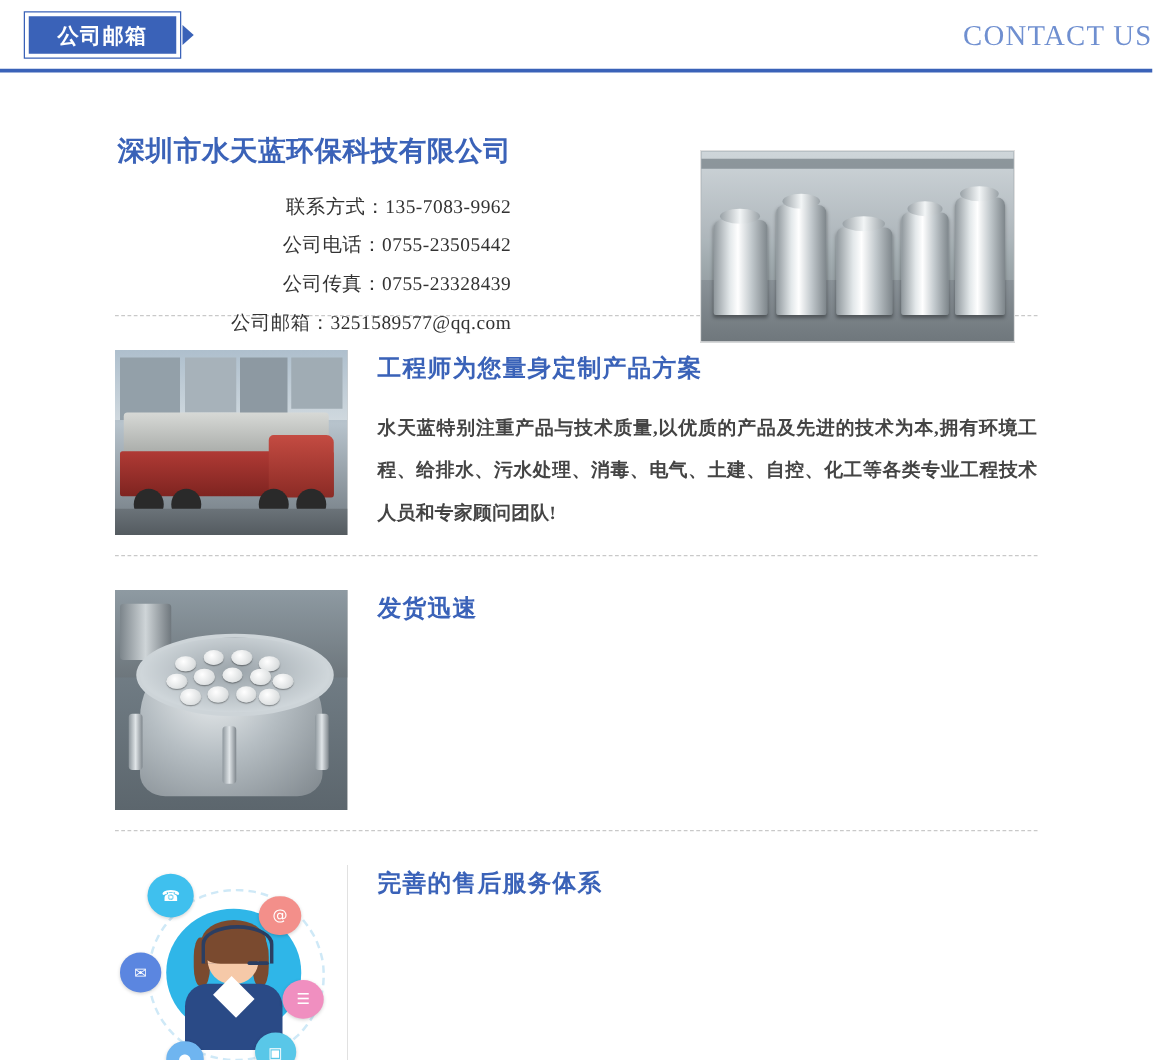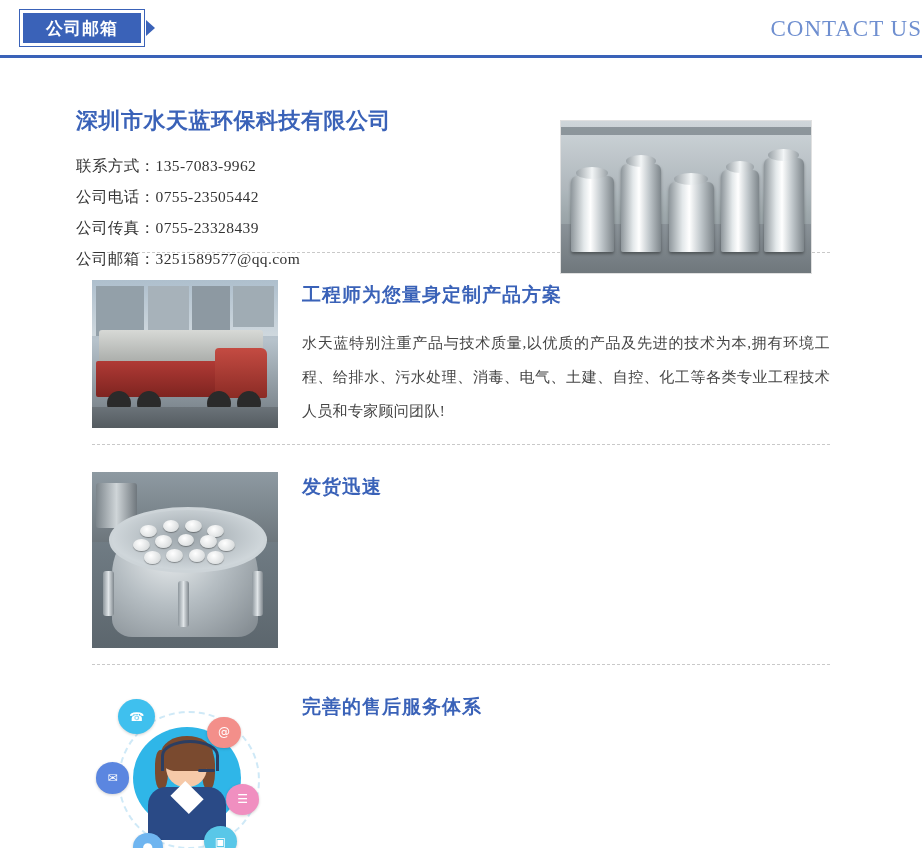--- a/index.html
+++ b/index.html
@@ -62,22 +62,23 @@
   }
 
   
   .contact-block {
     position: relative;
     padding: 16px 0 0 0;
     height: 178px;
   }
   .contact-text {
     position: absolute;
-    left: 76px;
+    left: 94px;
     top: 48px;
+    text-align: right;
   }
   .company-name {
     font-size: 22px;
     font-weight: bold;
     color: #3a62b8;
     letter-spacing: 0.5px;
     margin-bottom: 14px;
     font-family: "Liberation Sans", sans-serif;
   }
   .contact-line {
@@ -173,20 +174,21 @@
     margin: 6px 0 18px 0;
     letter-spacing: 1px;
     font-family: "Liberation Sans", sans-serif;
   }
   .feature-text {
     font-size: 15px;
     line-height: 34px;
     color: #444444;
     letter-spacing: 0.3px;
     text-align: justify;
+    font-weight: bold;
   }
 
   
   .photo2 { position:relative; width:100%; height:100%;
     background: linear-gradient(180deg,#8fa3b5 0%, #b7c3cc 40%, #6e777e 100%); }
   .photo2 .sky { position:absolute; left:0; top:0; width:100%; height:38%;
     background: linear-gradient(180deg,#aebfcd,#cfd8de); }
   .photo2 .bldg { position:absolute; top:4%; background:#9aa6ae; }
   .photo2 .b1 { left:2%; width:26%; height:34%; background:#93a0a9;}
   .photo2 .b2 { left:30%; width:22%; height:30%; background:#a7b2ba;}

